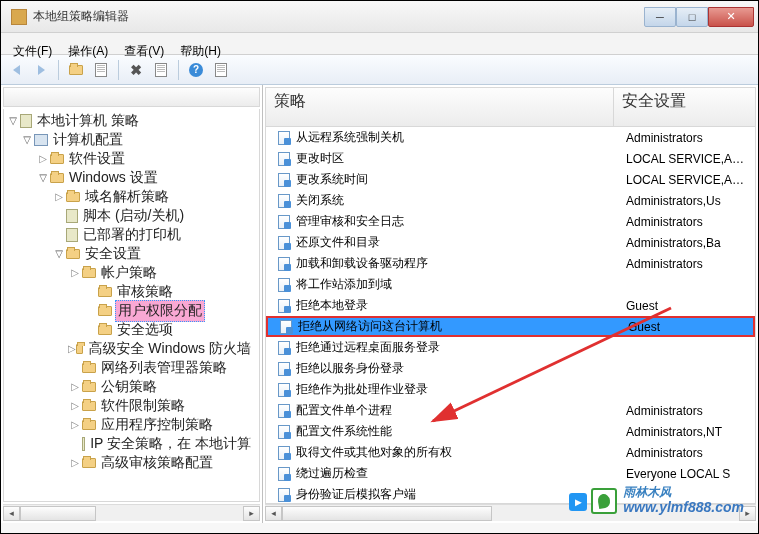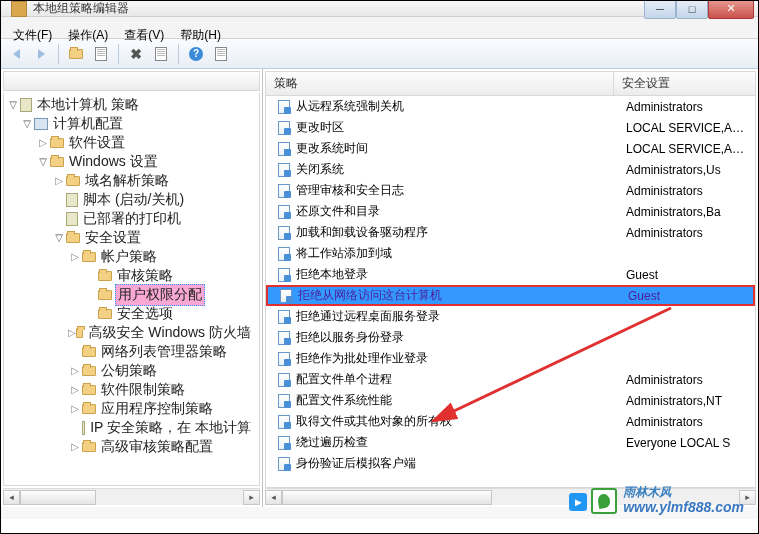--- a/index.html
+++ b/index.html
@@ -1,19 +1,19 @@
 <!DOCTYPE html>
 <html><head>
 <meta charset="utf-8">
 <style>
 * { margin: 0; padding: 0; box-sizing: border-box; font-family: "Microsoft YaHei", "Segoe UI", Tahoma, sans-serif; }
 body { background: #fff; width: 759px; height: 534px; overflow: hidden; position: relative; border: 1px solid #000; }
 
 
-.titlebar { height: 16px; background: linear-gradient(to bottom, #f8f8f8, #e8e8e8); border-bottom: 1px solid #d0d0d0; display: flex; align-items: center; padding: 0 4px; }
+.titlebar { height: 32px; background: linear-gradient(to bottom, #f8f8f8, #e8e8e8); border-bottom: 1px solid #d0d0d0; display: flex; align-items: center; padding: 0 4px; }
 .titlebar-icon { width: 16px; height: 16px; margin: 0 6px; background: #d9a84e; border: 1px solid #b8863b; }
 .titlebar-text { font-size: 12px; color: #333; flex: 1; }
 .win-controls { display: flex; gap: 0; }
 .win-btn { width: 32px; height: 20px; display: flex; align-items: center; justify-content: center; font-size: 11px; color: #333; border-radius: 0 0 2px 2px; }
 .win-btn.min { background: linear-gradient(to bottom,#e6eef6,#c4d6ea); border:1px solid #9ab3cf; }
 .win-btn.max { background: linear-gradient(to bottom,#e6eef6,#c4d6ea); border:1px solid #9ab3cf; }
 .win-btn.close { background: linear-gradient(to bottom,#e89a92,#c9524a); color:#fff; border:1px solid #a33; width:46px; }
 
 
 .menubar { height: 22px; background: #f4f4f4; border-bottom: 1px solid #d0d0d0; display: flex; align-items: center; padding: 0 4px; font-size: 12px; }
@@ -50,25 +50,25 @@
 .tree-icon.folder { background:#f4d084; border:1px solid #c9a24a; width:14px; height:10px; }
 .tree-icon.policy { background:#e8e8c8; border:1px solid #a8a878; width:12px; height:14px; }
 .tree-icon.computer { width:14px; height:12px; background:#d8e4f0; border:1px solid #7896b8; }
 .tree-label { padding: 1px 2px; }
 
 .hscroll-area{height:17px;background:#f0f0f0;border-top:1px solid #dcdcdc;display:flex;align-items:center;margin:0 2px 2px 2px;}
 .hscroll-btn{width:17px;height:15px;background:linear-gradient(to bottom,#fdfdfd,#e4e4e4);border:1px solid #c6c6c6;display:flex;align-items:center;justify-content:center;font-size:9px;color:#555;}
 .hscroll-thumb{width:76px;height:15px;background:linear-gradient(to bottom,#fdfdfd,#e4e4e4);border:1px solid #c6c6c6;margin-left:0;}
 
 
-.list-header { display: flex; height: 25px; background: linear-gradient(to bottom, #fdfdfd, #ececec); border:1px solid #d8d8d8; margin:2px 2px 0 2px; font-size:12px; }
+.list-header { display: flex; height: 40px; background: linear-gradient(to bottom, #fdfdfd, #ececec); border:1px solid #d8d8d8; margin:2px 2px 0 2px; font-size:16px; }
 .list-hcell { padding: 3px 8px; border-right: 1px solid #d8d8d8; color: #333; }
 .list-body { flex:1; overflow-y:auto; margin:0 2px; border:1px solid #d8d8d8; border-top:none; font-size:12px; }
 .list-row { display:flex; align-items:center; height:21px; }
-.list-row.selected { background:#3399ff; color:#4c1d95; }
+.list-row.selected { background:#3399ff; color:#000000; }
 .highlight-box { border:2px solid #e03030; }
 .list-icon { width:16px; height:16px; margin:0 4px 0 10px; flex-shrink:0; display:flex;align-items:center;justify-content:center;}
 .policy-icon { width:12px;height:14px;background:linear-gradient(#fff,#e8f0f8);border:1px solid #6898c8;position:relative;}
 .policy-icon::after{content:"";position:absolute;bottom:-1px;right:-2px;width:7px;height:7px;background:#4a90d8;border-radius:1px;}
 .list-cell-1 { flex:0 0 330px; overflow:hidden; text-overflow:ellipsis; white-space:nowrap; }
 .list-cell-2 { flex:1; overflow:hidden; text-overflow:ellipsis; white-space:nowrap; }
 
 
 .red-arrow { position:absolute; pointer-events:none; }
 

